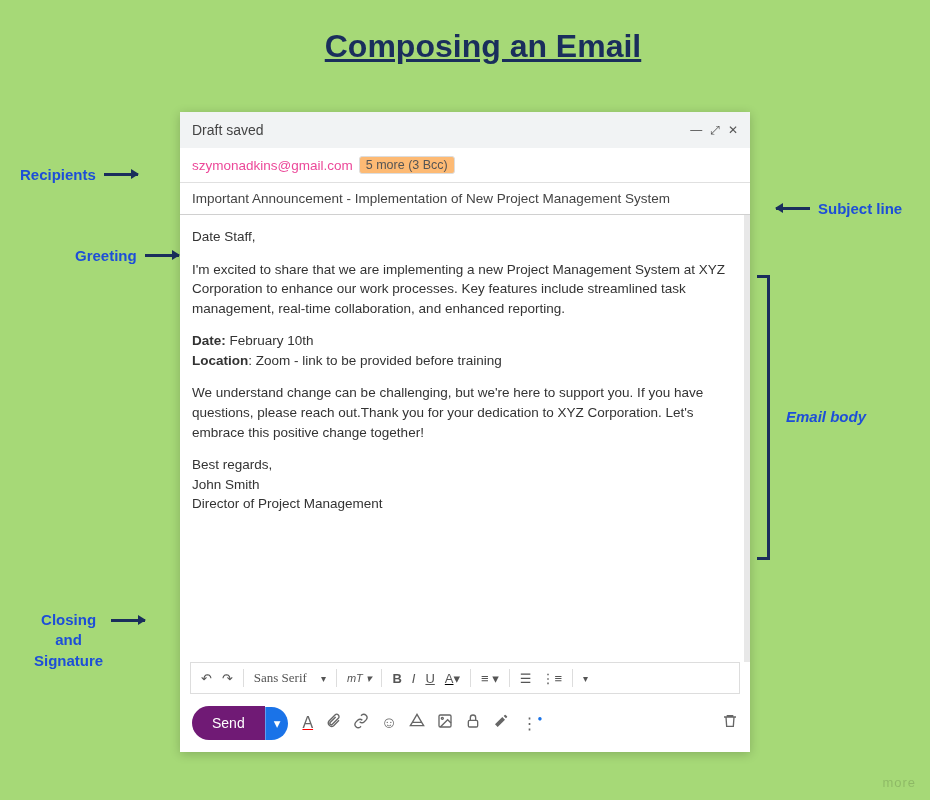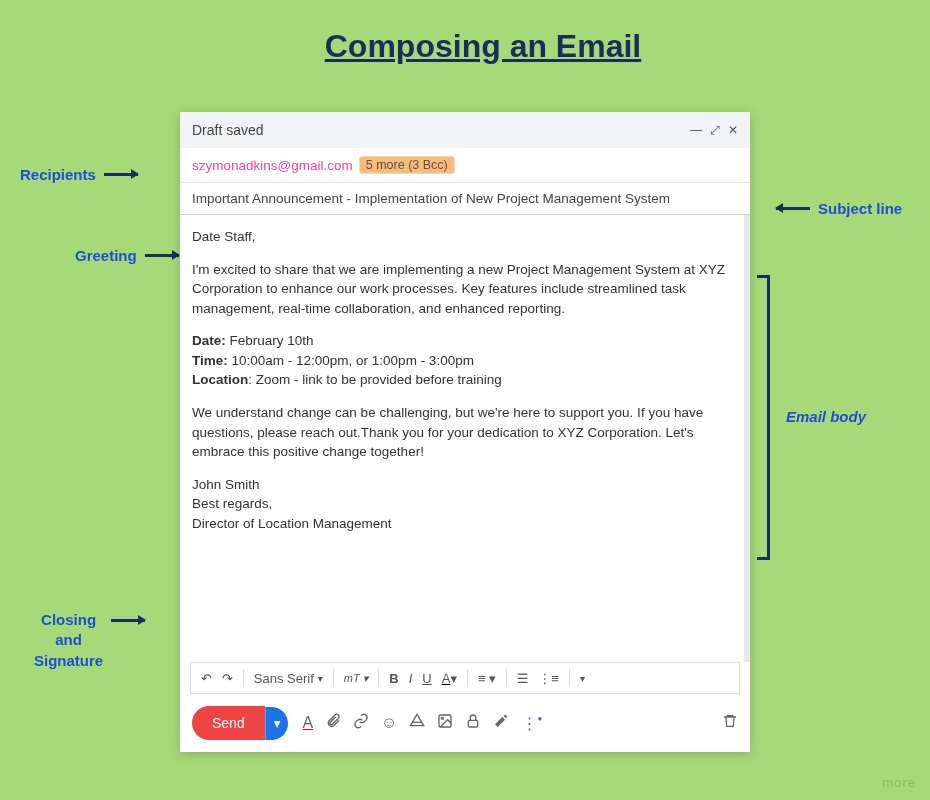--- a/index.html
+++ b/index.html
@@ -80,31 +80,31 @@
 .toolbar {
   border: 1px solid #ddd;
   margin: 0 10px;
   display: flex;
   align-items: center;
   gap: 10px;
   padding: 6px 10px;
   font-size: 13px;
   color: #555;
 }
-.toolbar .fontname { display:flex; align-items:center; gap:4px; }
+.toolbar .fontname { display:flex; align-items:center; gap:14px;font-family:Liberation Serif, serif; }
 .toolbar .divider { width:1px; height:18px; background:#ddd; }
 .toolbar .tbtn { cursor:pointer; display:flex; align-items:center; }
 .bottom-row {
   display: flex;
   align-items: center;
   padding: 12px;
   gap: 8px;
 }
 .send-btn {
-  background: #ef4444;
+  background: #701a75;
   color: #fff;
   border: none;
   border-radius: 20px 0 0 20px;
   padding: 9px 20px;
   font-size: 14px;
   font-weight: 500;
   cursor: pointer;
 }
 .send-drop {
   background: #1a73e8;
@@ -227,26 +227,25 @@
   </div>
   <div class="recipients-row">
     <span class="email-addr">szymonadkins@gmail.com</span>
     <span class="recipient-badge">5 more (3 Bcc)</span>
   </div>
   <div class="subject-row">Important Announcement - Implementation of New Project Management System</div>
   <div class="body-area">
     <p>Date Staff,</p>
     <p>I'm excited to share that we are implementing a new Project Management System at XYZ Corporation  to enhance our work processes. Key features include streamlined task management, real-time collaboration, and enhanced reporting.</p>
     <p class="nomargin"><b>Date:</b><span> February 10th</span></p>
-    <p class="nomargin"><b>Time:</b><span> 10:00am - 12:00pm, or 1:00pm - 3:00pm</span></p>
     <p><b>Location</b><span>: Zoom - link to be provided before training</span></p>
     <p>We understand change can be challenging, but we're here to support you. If you have questions, please reach out.Thank you for your dedication to XYZ Corporation. Let's embrace this positive change together!</p>
+    <p class="nomargin">Best regards,</p>
     <p class="nomargin">John Smith</p>
-    <p class="nomargin">Best regards,</p>
-    <p class="nomargin">Director of Location Management</p>
+    <p class="nomargin">Director of Project Management</p>
   </div>
   <div class="toolbar">
     <span class="tbtn">↶</span>
     <span class="tbtn">↷</span>
     <span class="divider"></span>
     <span class="fontname tbtn">
       <span>Sans Serif</span>
       <span style="font-size:10px;">▾</span>
     </span>
     <span class="divider"></span>

